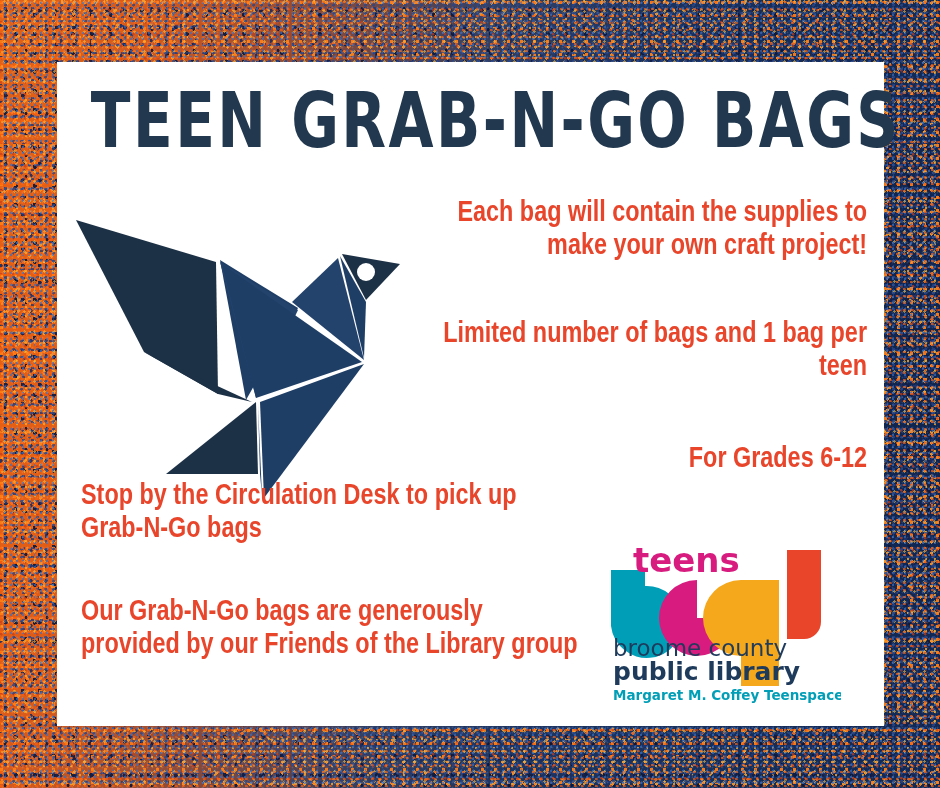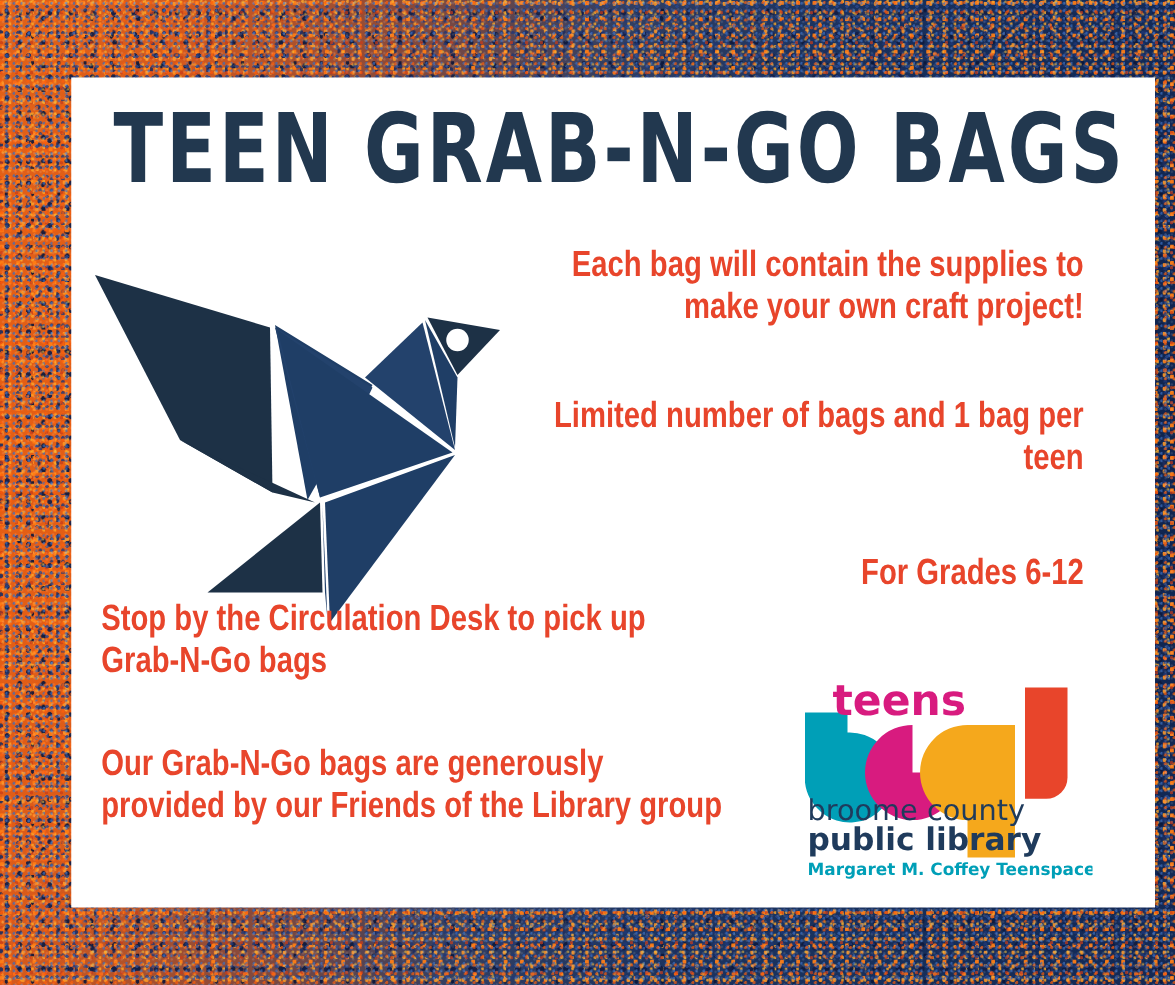--- a/index.html
+++ b/index.html
@@ -56,21 +56,20 @@
   }
   .bg-wash-r{
     position:absolute;inset:0;
     background:radial-gradient(ellipse 62% 90% at 105% 45%, rgba(14,34,76,.9) 0%, rgba(16,38,84,.55) 48%, rgba(16,38,84,0) 78%);
   }
 
   
   #card{
     position:absolute;left:57px;top:62px;width:827px;height:664px;
     background:#ffffff;
-    padding-left:40px;
   }
 
   
   #title{
     position:absolute;left:22px;top:20px;width:790px;
     text-align:center;
     font-family:"DejaVu Sans", sans-serif;
     font-weight:bold;
     font-size:60px;
     letter-spacing:2.5px;
@@ -96,21 +95,21 @@
   #copy-grades  {left:310px;top:378px;width:500px;text-align:right;transform-origin:right top;}
 
   
   #copy-pickup{left:24px;top:415px;width:560px;text-align:left;transform-origin:left top;}
   #copy-friends{left:24px;top:531px;width:560px;text-align:left;transform-origin:left top;}
 
   
   #bird{position:absolute;left:13px;top:140px;width:330px;height:300px;}
 
   
-  #logo{position:absolute;left:577px;top:472px;width:240px;height:172px;}
+  #logo{position:absolute;left:544px;top:472px;width:240px;height:172px;}
   #logo svg{display:block;}
 </style>
 </head>
 <body>
 
 <div id="poster">
 
   <div class="bg-base"></div>
   <div class="bg-wash-l"></div>
   <div class="bg-wash-r"></div>

